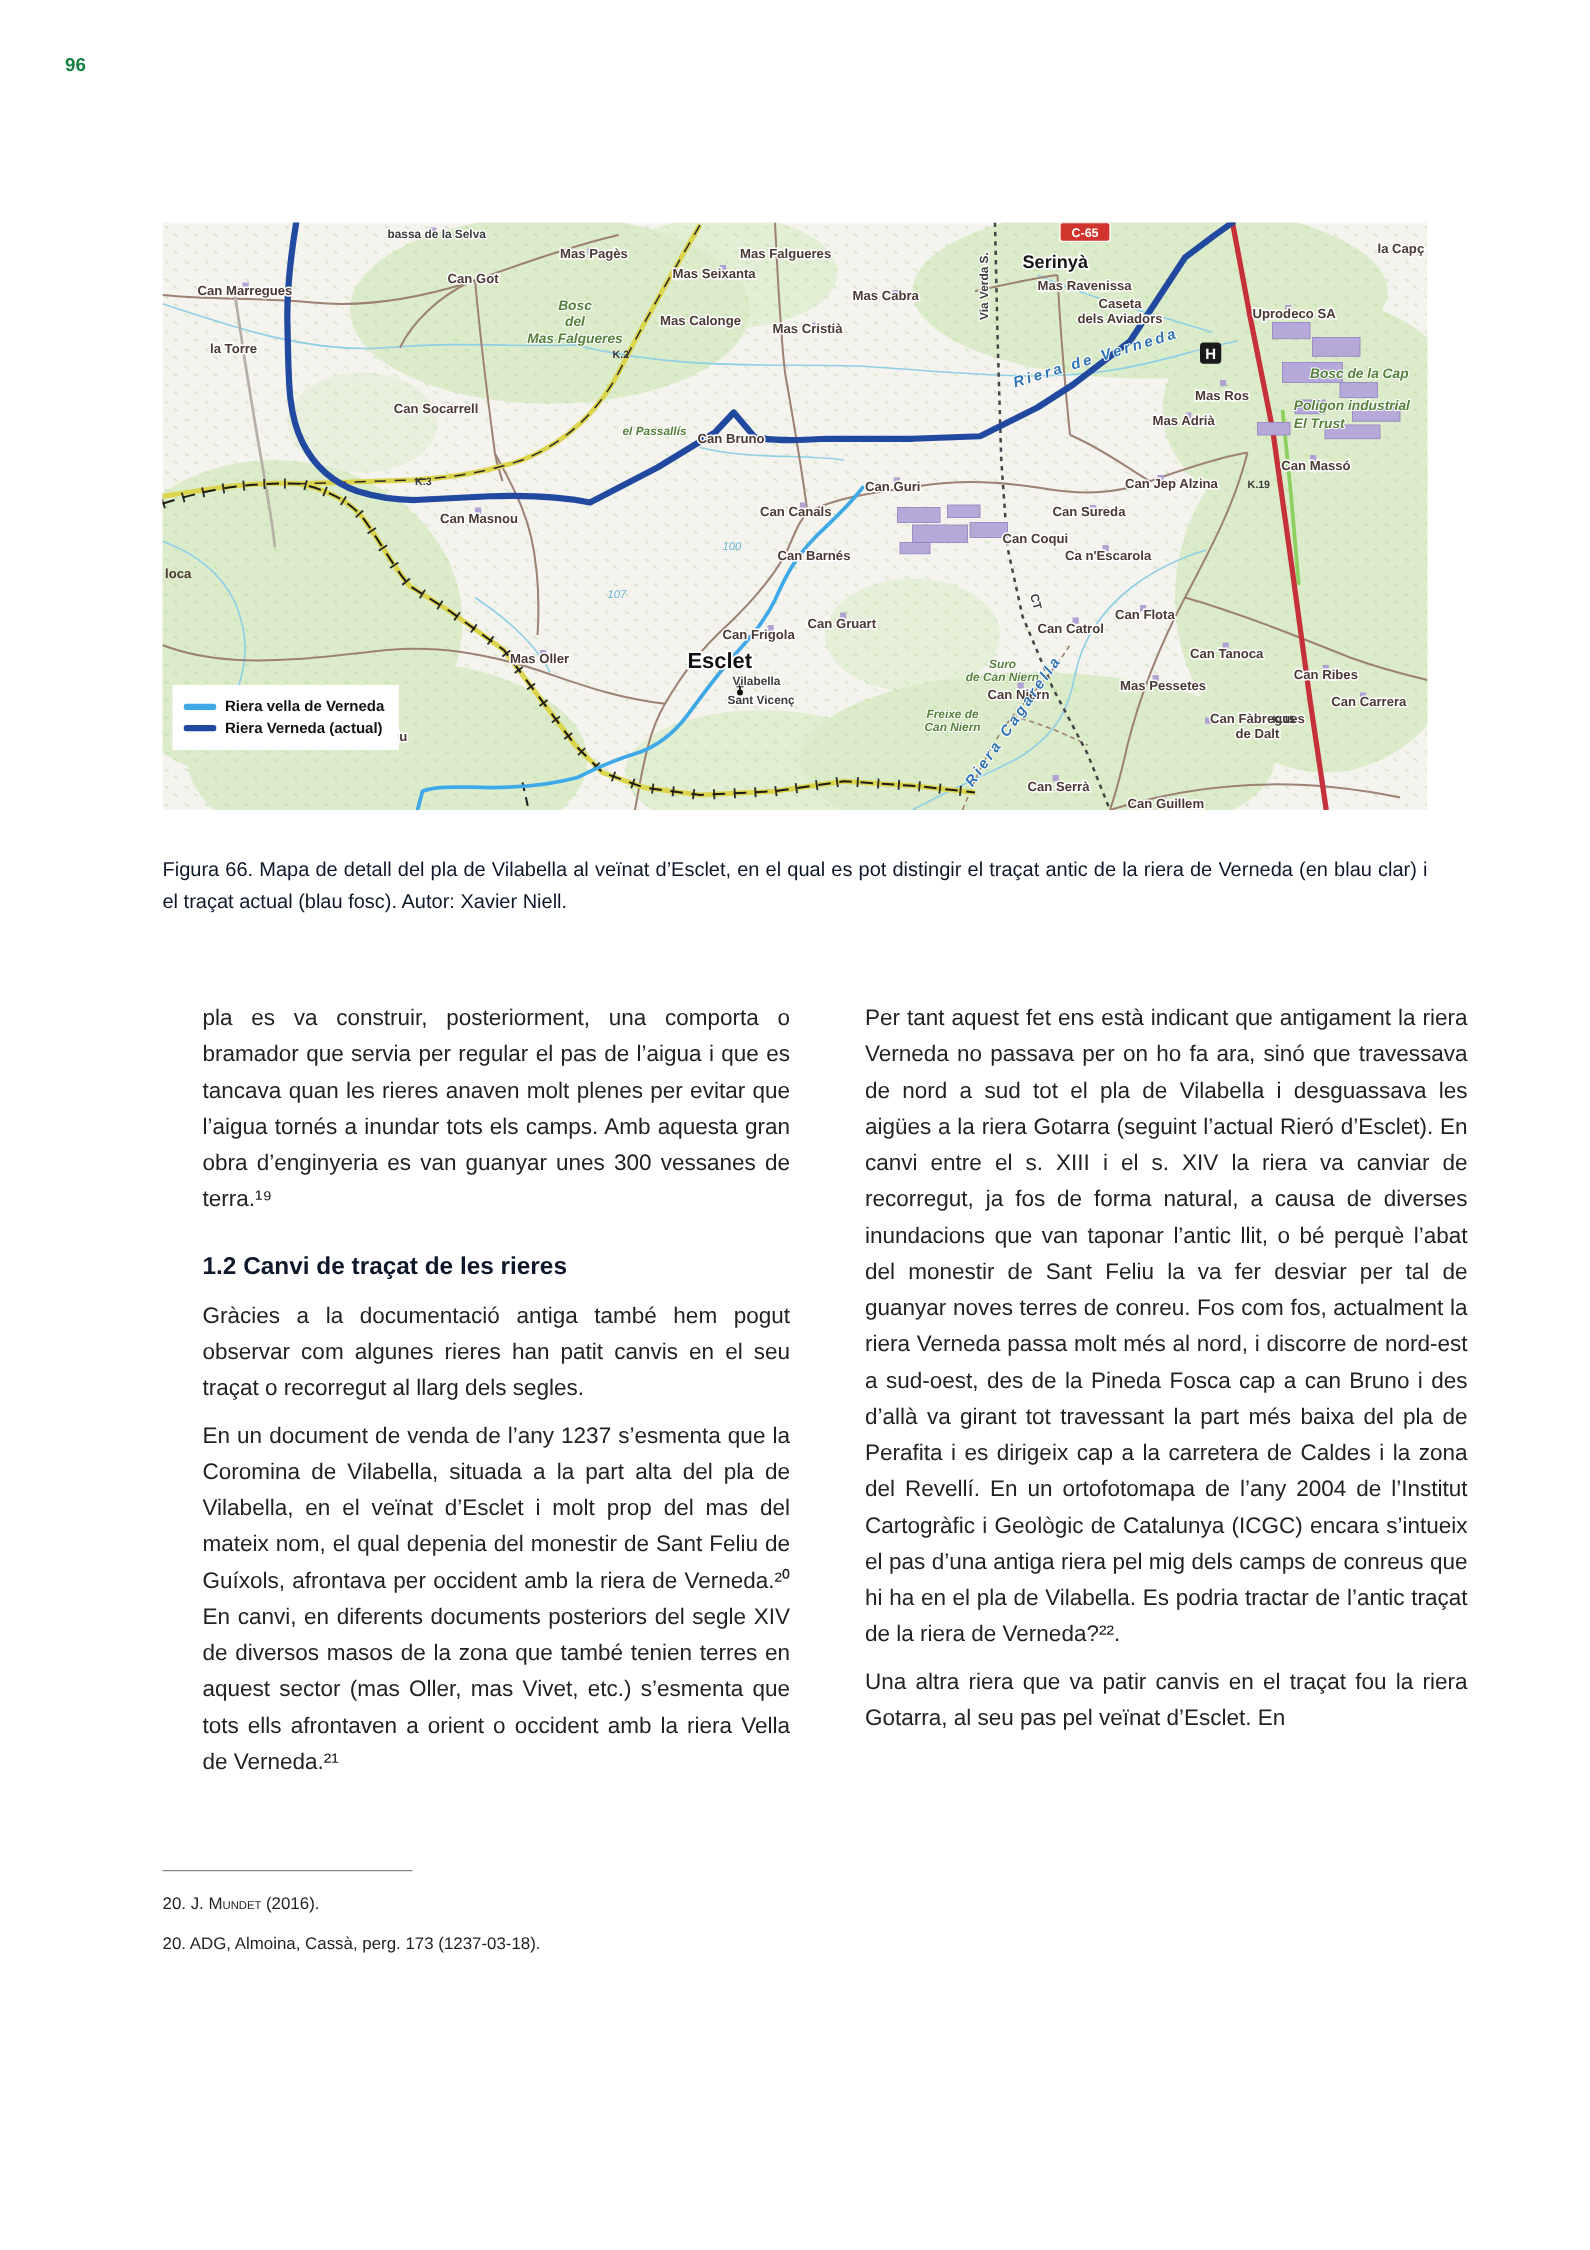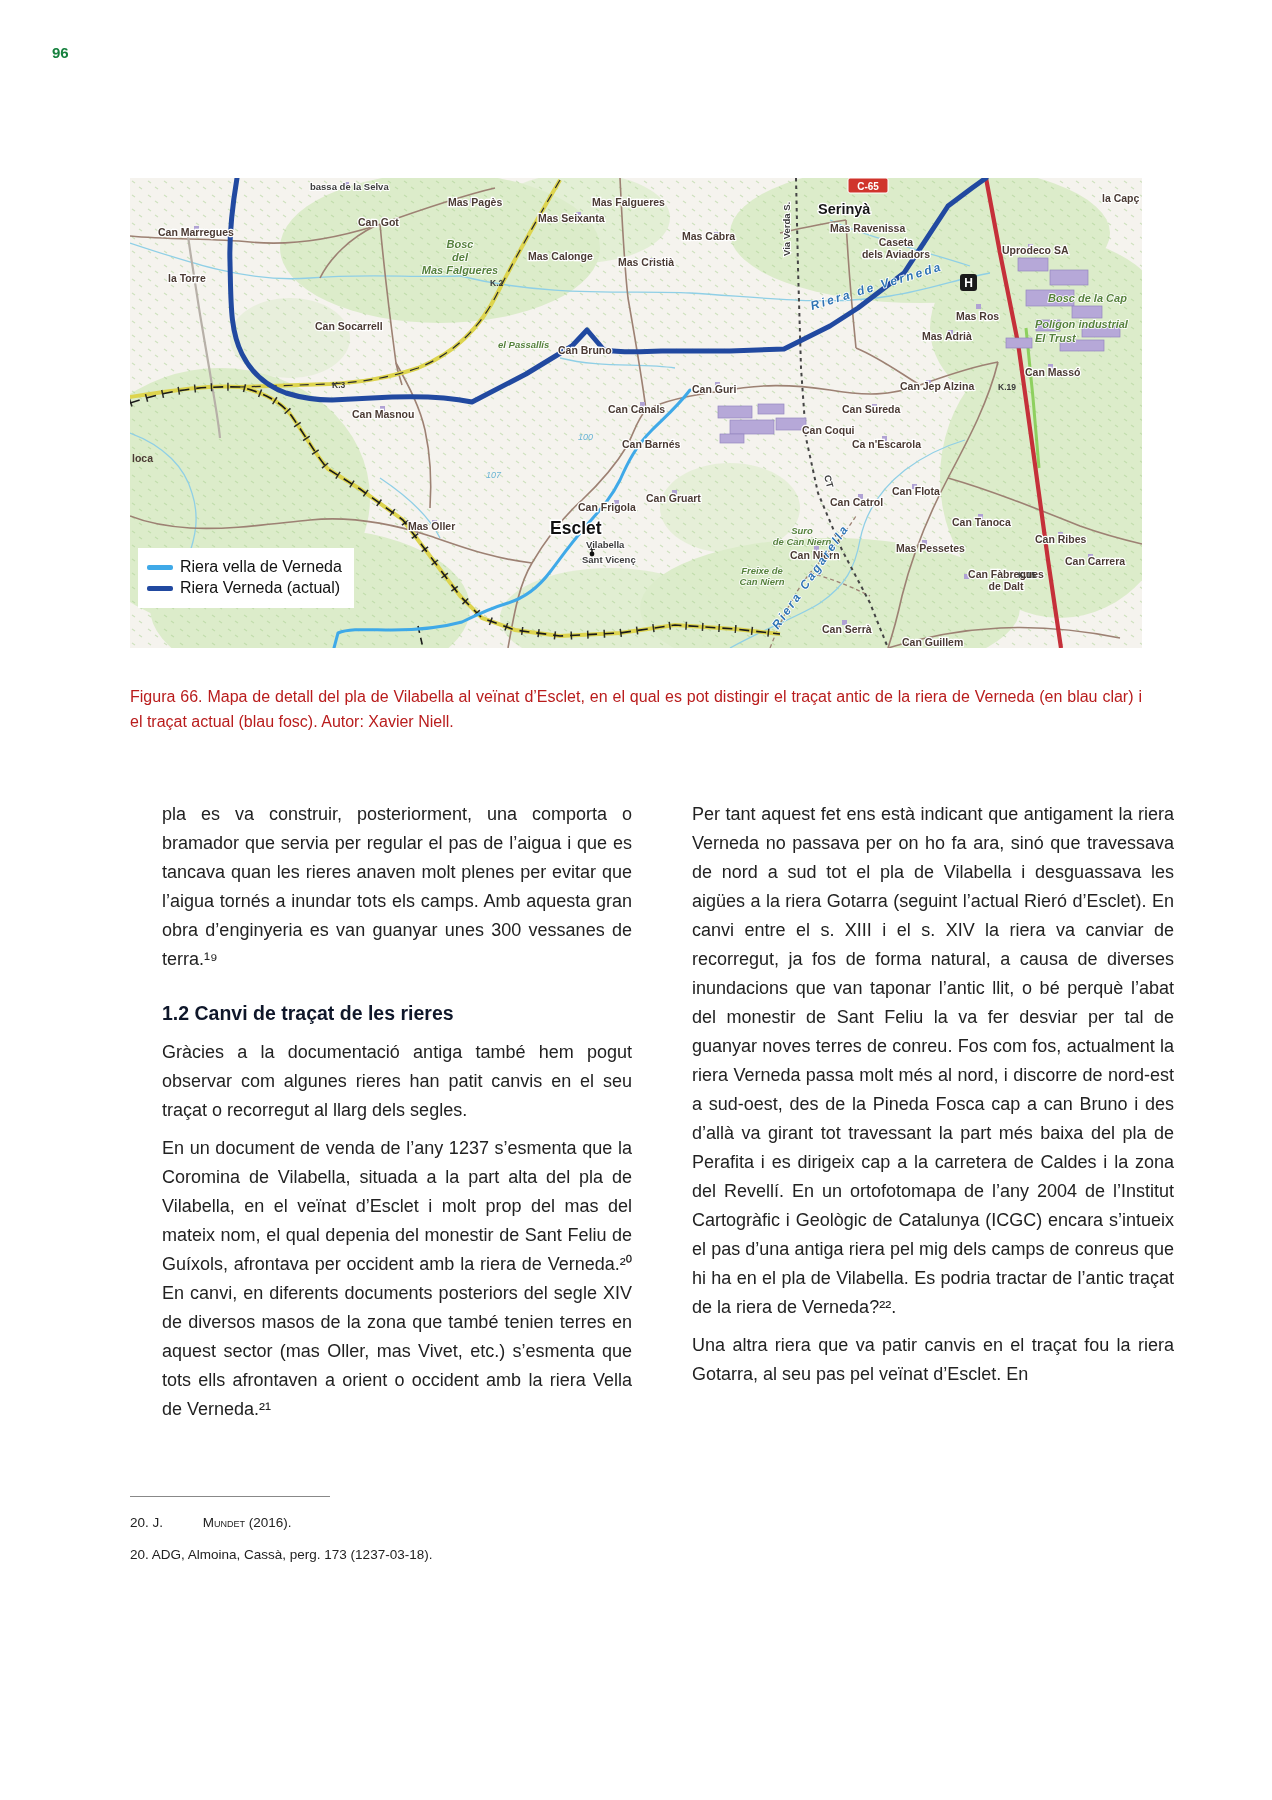--- a/index.html
+++ b/index.html
@@ -6,54 +6,54 @@
   body{width:1272px;height:1800px;background:#ffffff;position:relative;
        font-family:"Liberation Sans",sans-serif;color:#1f1f1f;}
   .page-number{position:absolute;left:52px;top:44px;font-size:15px;font-weight:600;color:#15803d;}
 
   
   .map-figure{position:absolute;left:130px;top:178px;width:1012px;height:470px;margin:0;}
   .map-figure svg{display:block;width:1012px;height:470px;}
   .legend{position:absolute;left:8px;top:370px;background:#ffffff;padding:7px 12px 8px 9px;}
   .legend-row{display:flex;align-items:center;gap:7px;margin:3px 0;}
   .legend-swatch{display:inline-block;width:26px;height:5px;border-radius:2px;}
-  .legend-label{font-size:16px;font-weight:400;color:#111;}
+  .legend-label{font-size:12px;font-weight:700;color:#111;}
 
   
   text{font-family:"Liberation Sans",sans-serif;}
   .m-place{font-size:10.5px;font-weight:700;fill:#4a3a33;stroke:#ffffff;stroke-width:2.4px;paint-order:stroke;}
   .m-sub{font-size:9.5px;font-weight:700;fill:#3c3c3c;stroke:#ffffff;stroke-width:2px;paint-order:stroke;}
   .m-frag{font-size:10.5px;font-weight:700;fill:#4a3a33;}
   .m-village{font-size:14.5px;font-weight:800;fill:#151515;stroke:#ffffff;stroke-width:2.6px;paint-order:stroke;}
   .m-town{font-size:17.5px;font-weight:800;fill:#101010;stroke:#ffffff;stroke-width:3px;paint-order:stroke;}
   .m-forest{font-size:11px;font-weight:700;font-style:italic;fill:#55813b;stroke:#ffffff;stroke-width:1.6px;paint-order:stroke;}
   .m-forest-sm{font-size:9.5px;font-weight:700;font-style:italic;fill:#55813b;stroke:#ffffff;stroke-width:1.4px;paint-order:stroke;}
   .m-water{font-size:12px;font-weight:700;font-style:italic;fill:#2f74b4;letter-spacing:2.5px;stroke:#ffffff;stroke-width:1.6px;paint-order:stroke;}
   .m-km{font-size:8.5px;font-weight:700;fill:#3a3a3a;}
   .m-cyan{font-size:9px;font-style:italic;fill:#6ab4d4;}
   .mid{text-anchor:middle;}
   .badge-text{font-size:10px;font-weight:700;fill:#ffffff;text-anchor:middle;}
   .hotel-text{font-size:12px;font-weight:800;fill:#ffffff;text-anchor:middle;}
 
   
   .caption{position:absolute;left:130px;top:684px;width:1012px;margin:0;
-           font-size:16px;line-height:1.58;text-align:justify;color:#b91c1c;}
+           font-size:16px;line-height:1.58;text-align:justify;color:#0f172a;}
 
   
   .col{position:absolute;top:800px;font-size:18px;line-height:29px;text-align:justify;color:#222;margin-left:32px;}
   .col-left{left:130px;width:470px;}
   .col-right{left:660px;width:482px;}
   .body-p{margin:0 0 9px 0;}
   .section-heading{font-size:19.5px;font-weight:800;margin:25px 0 10px 0;color:#0f172a;text-align:left;}
 
   
   .footnotes{position:absolute;left:130px;top:1496px;width:1012px;}
   .fn-rule{border:none;border-top:1px solid #888;width:200px;margin:0 0 16px 0;}
   .footnote{font-size:13.5px;line-height:1.5;margin:0 0 12px 0;text-align:left;color:#222;}
-  .sc{font-variant:small-caps;margin-left:36px;}
+  .sc{font-variant:small-caps;}
 </style>
 </head>
 <body>
 
 <div class="page">
 
   <div class="page-number">96</div>
 
   <figure class="map-figure">
     <svg viewBox="0 0 1012 470" xmlns="http://www.w3.org/2000/svg">

